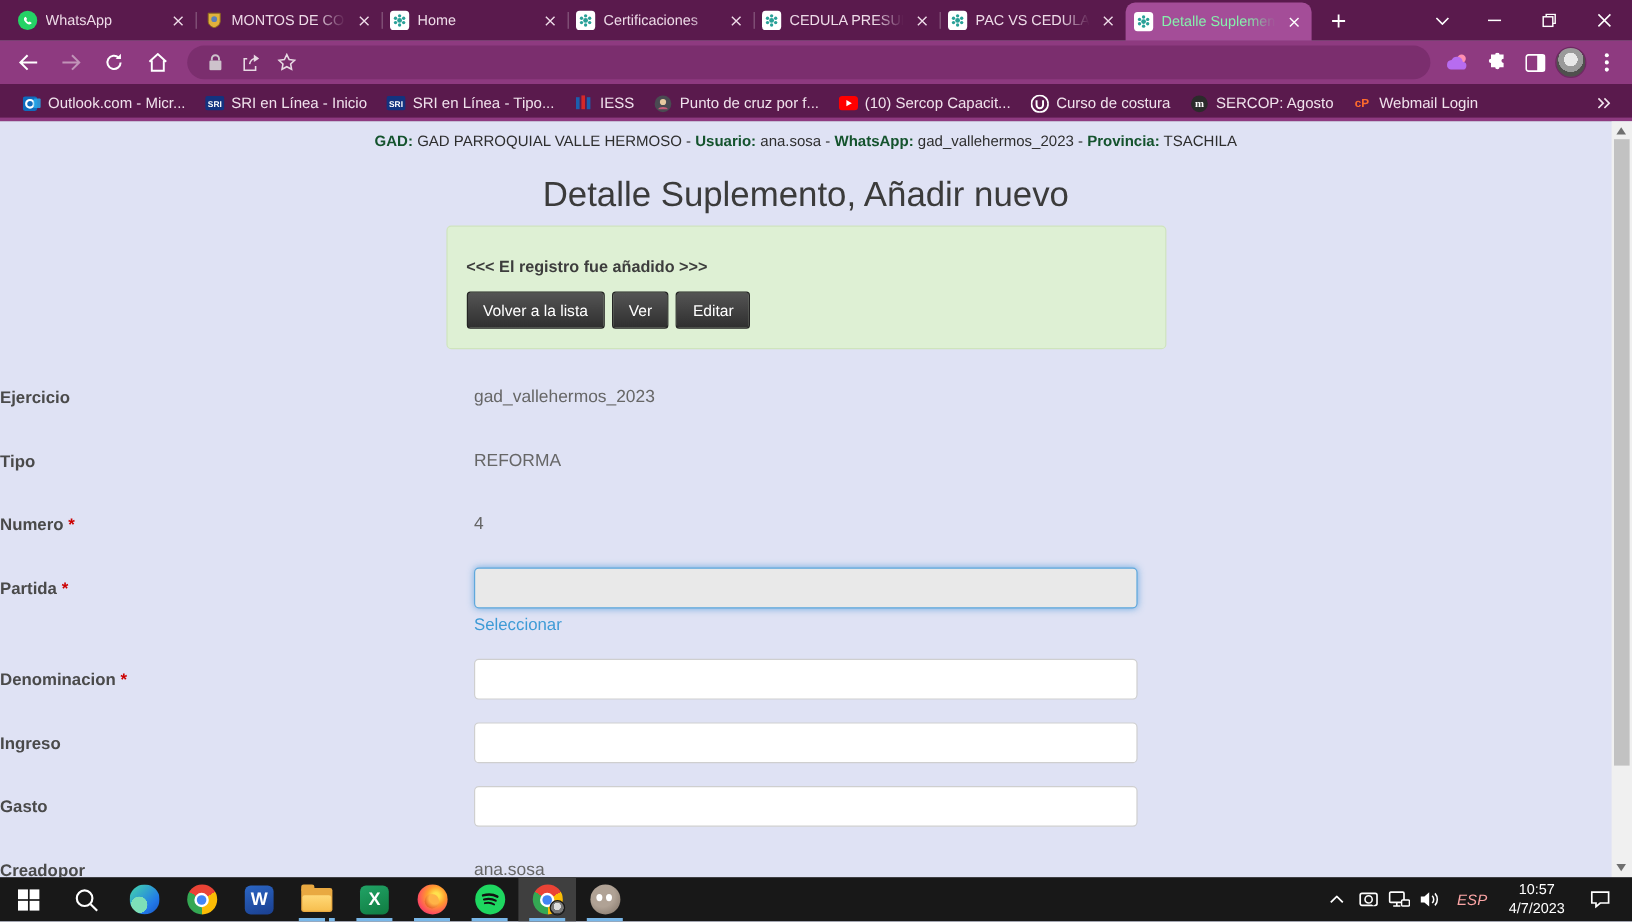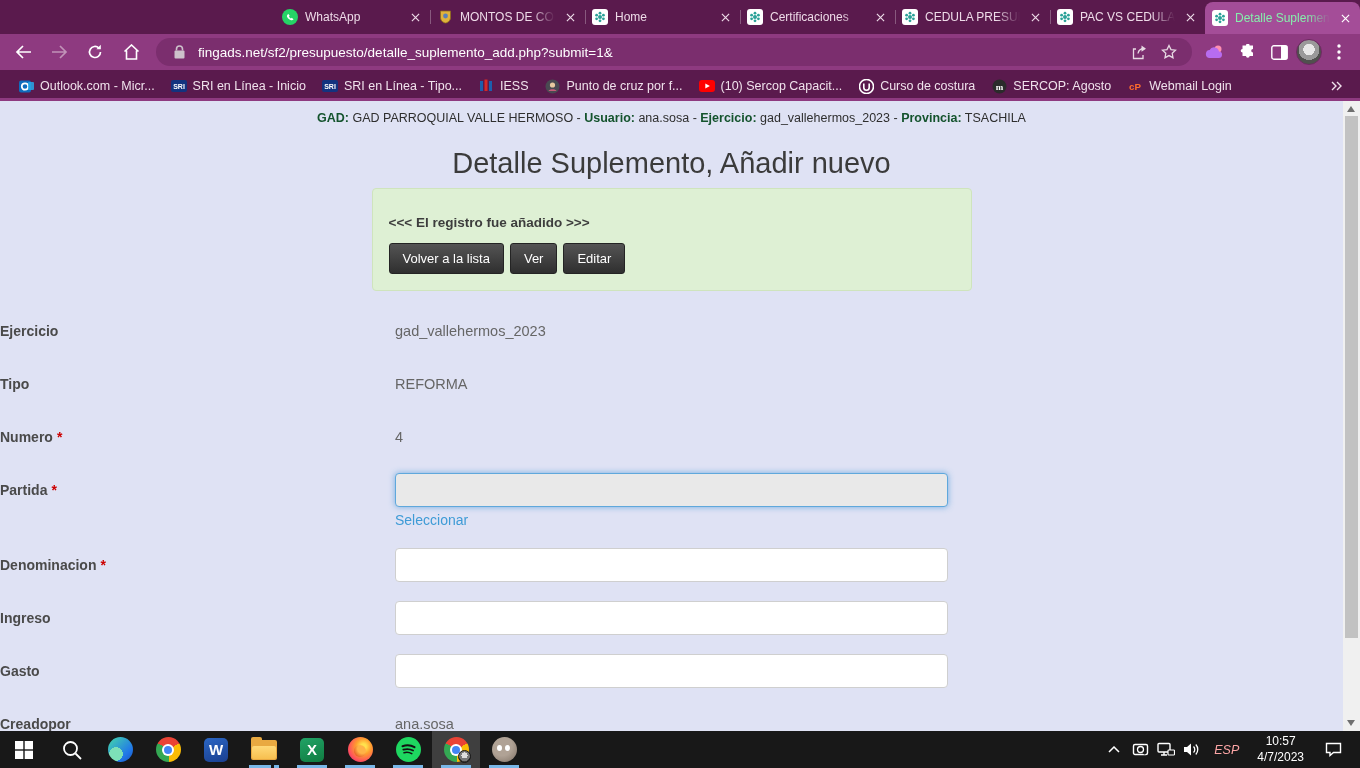--- a/index.html
+++ b/index.html
@@ -1,21 +1,21 @@
 <!DOCTYPE html>
 <html><head>
 <meta charset="utf-8">
 <style>
   * { margin:0; padding:0; box-sizing:border-box; }
   html,body { width:1360px; height:768px; overflow:hidden; }
   body { font-family:"Liberation Sans", sans-serif; position:relative; background:#dfe2f4; }
   svg { display:block; }
 
   
-  .tabbar { position:absolute; top:0; left:0; width:1360px; height:34px; background:#5a1a4d; display:flex; align-items:flex-end;flex-direction:column; }
+  .tabbar { position:absolute; top:0; left:0; width:1360px; height:34px; background:#5a1a4d; display:flex; align-items:flex-end; }
   .tabs { display:flex; align-items:flex-end; padding-left:8px; height:34px; }
   .tab { width:155px; height:34px; display:flex; align-items:center; gap:7px; padding:0 7px; position:relative; color:#eedbe8; font-size:12px; cursor:default; }
   .tab + .tab::before { content:""; position:absolute; left:0; top:10px; height:14px; width:1px; background:rgba(255,255,255,.28); }
   .tab.active { background:#a44d98; height:32px; border-radius:8px 8px 0 0; color:#86efac; }
   .tab.active::before, .tab.active + .tab::before { display:none; }
   .tab-title { flex:1; white-space:nowrap; overflow:hidden; -webkit-mask-image:linear-gradient(90deg,#000 75%,transparent); mask-image:linear-gradient(90deg,#000 75%,transparent); }
   .tab-close { width:16px; height:16px; display:flex; align-items:center; justify-content:center; border-radius:50%; flex:0 0 16px; }
   .fav { width:16px; height:16px; flex:0 0 16px; display:flex; align-items:center; justify-content:center; }
   .fav-wa { background:#25d366; border-radius:50%; }
   .fav-crest { }
@@ -301,21 +301,20 @@
       </svg>
   </div>
 
   <div class="urlpill">
     <span class="pill-ic">
       <svg width="11" height="14" viewBox="0 0 11 14">
           <rect x="0.5" y="5.5" width="10" height="8" rx="1" fill="#cdc2cb"></rect>
           <path fill="none" stroke="#cdc2cb" stroke-width="1.6" d="M2.5 5.5V4a3 3 0 0 1 6 0v1.5"></path>
         </svg>
     </span>
-    <span class="url-text">fingads.net/sf2/presupuesto/detalle_suplemento_add.php?submit=1&amp;</span>
     <span class="pill-ic">
       <svg width="16" height="15" viewBox="0 0 16 15">
           <path fill="none" stroke="#e7d9e3" stroke-width="1.3" d="M5 4H2.5v9.5H12V10"></path>
           <path fill="none" stroke="#e7d9e3" stroke-width="1.3" d="M7 8.5C7.5 5.5 9.5 3.5 13.5 3.5"></path>
           <path fill="#e7d9e3" d="M10.5 0.5L15 3.7l-4.5 3z"></path>
         </svg>
     </span>
     <span class="pill-ic">
       <svg width="16" height="16" viewBox="0 0 16 16">
           <path fill="none" stroke="#e7d9e3" stroke-width="1.3" d="M8 1.5l2 4.1 4.5.6-3.3 3.1.8 4.4L8 11.6l-4 2.1.8-4.4L1.5 6.2 6 5.6z"></path>
@@ -445,21 +444,21 @@
 
 <div class="page">
   <div class="pagein">
     <div class="gadline">
       <b>GAD:</b>
       <span>GAD PARROQUIAL VALLE HERMOSO</span>
       <span> - </span>
       <b>Usuario:</b>
       <span>ana.sosa</span>
       <span> - </span>
-      <b>Ejercicio:</b>
+      <b>WhatsApp:</b>
       <span>gad_vallehermos_2023</span>
       <span> - </span>
       <b>Provincia:</b>
       <span>TSACHILA</span>
     </div>
 
     <div class="ptitle">Detalle Suplemento, Añadir nuevo</div>
 
     <div class="sbox">
       <div class="smsg">&lt;&lt;&lt; El registro fue añadido &gt;&gt;&gt;</div>

